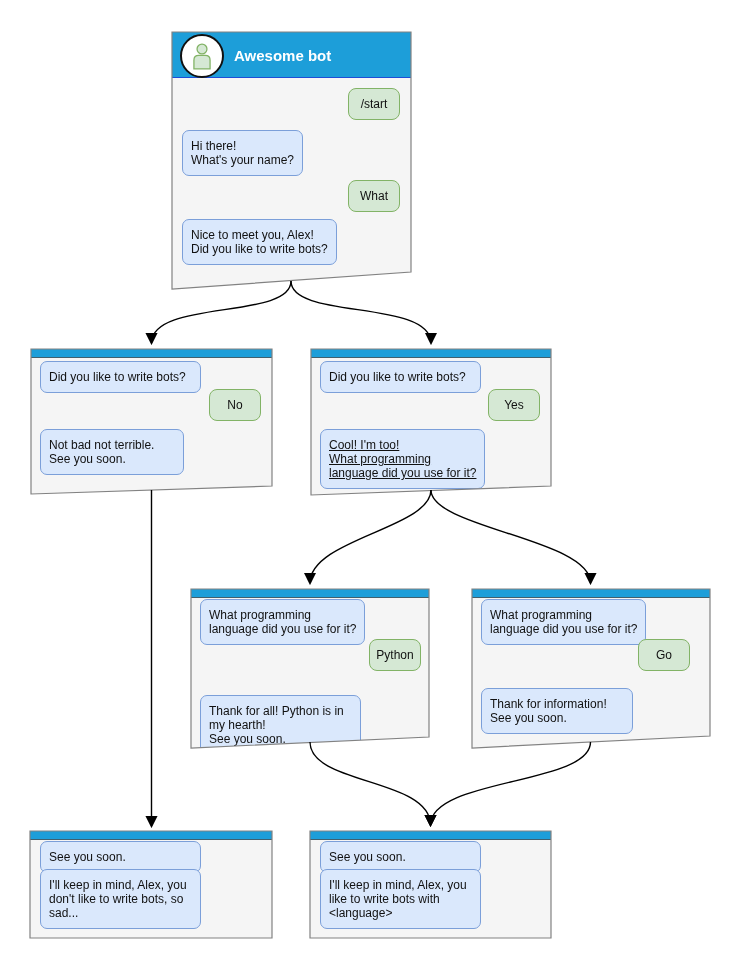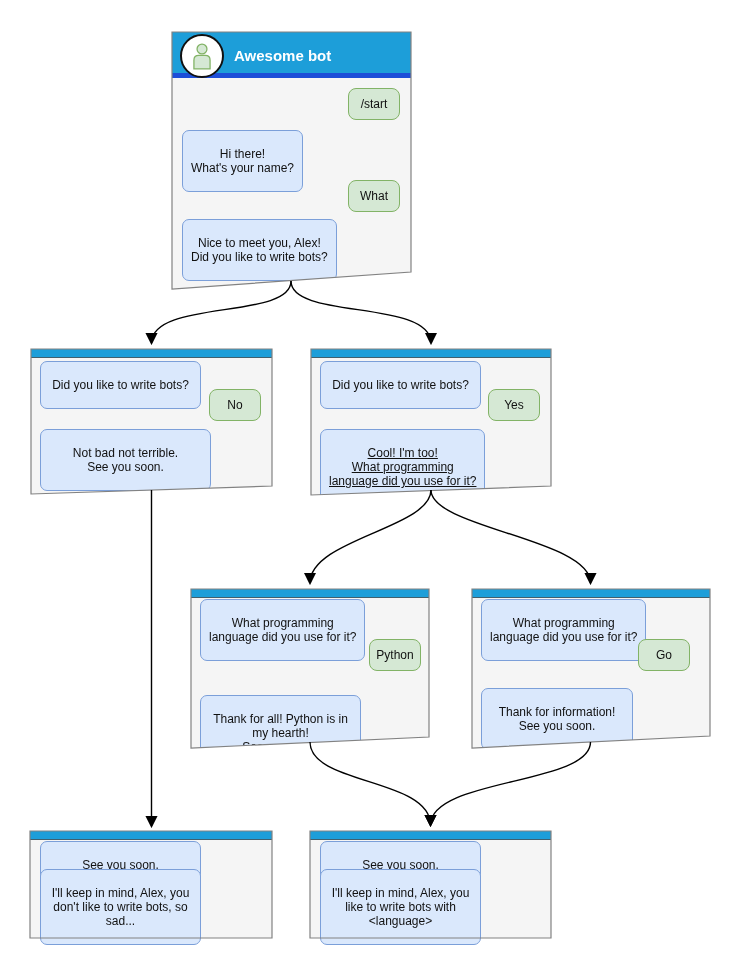--- a/index.html
+++ b/index.html
@@ -7,41 +7,41 @@
     position:relative;width:743px;height:971px;background:#ffffff;overflow:hidden;
     font-family:"Liberation Sans", sans-serif;
   }
   .window{
     position:absolute;
     background:var(--window-fill,#f5f5f5);
   }
   .titlebar{
     position:relative;width:100%;height:46px;
     background:var(--header-blue,#1d9ed9);
-    border-bottom:5px solid #1d4ed8;
+    border-bottom:1px solid #1d4ed8;
     box-sizing:border-box;
   }
   .titlebar.thin{height:9px;border-bottom:1px solid #40606e;}
   .avatar{
     position:absolute;left:8px;top:2px;width:40px;height:40px;border-radius:50%;
     background:#ffffff;border:2px solid #111;display:flex;align-items:center;justify-content:center;
   }
   .title{
     position:absolute;left:62px;top:0;height:46px;display:flex;align-items:center;
     color:var(--title-color,#ffffff);font-size:15px;font-weight:bold;
   }
   .bubble{
     position:absolute;
     font-size:12px;line-height:14px;color:var(--text-color,#111111);
     white-space:pre-line;border-radius:7px;box-sizing:border-box;
   }
   .bubble.bot{
     background:var(--bot-bubble-fill,#dae8fc);
     border:1px solid var(--bot-bubble-stroke,#7b9fd9);
-    padding:16px 8px;text-align:center;
+    padding:8px 8px;text-align:left;
   }
   .bubble.user{
     background:var(--user-bubble-fill,#d5e8d4);
     border:1px solid var(--user-bubble-stroke,#82b366);
     padding:8px 6px;min-width:52px;text-align:center;border-radius:8px;
   }
   .overlay{
     position:absolute;left:0;top:0;z-index:5;pointer-events:none;
   }
   .outline{
@@ -71,21 +71,21 @@
 What's your name?</div>
     <div class="bubble user" style="right:11px;top:148px;">What</div>
     <div class="bubble bot" style="left:10px;top:187px;">Nice to meet you, Alex!
 Did you like to write bots?</div>
   </div>
 
   <div class="window" style="left:31px;top:349px;width:241px;height:145px;clip-path:polygon(0 0,100% 0,100% 137px,0 100%);">
     <div class="titlebar thin"></div>
     <div class="bubble bot" style="left:9px;top:12px;width:161px;">Did you like to write bots?</div>
     <div class="bubble user" style="right:11px;top:40px;">No</div>
-    <div class="bubble bot" style="left:9px;top:80px;width:171px;">Not bad not terrible.
+    <div class="bubble bot" style="left:9px;top:80px;width:144px;">Not bad not terrible.
 See you soon.</div>
   </div>
 
   <div class="window" style="left:311px;top:349px;width:240px;height:146px;clip-path:polygon(0 0,100% 0,100% 137px,0 100%);">
     <div class="titlebar thin"></div>
     <div class="bubble bot" style="left:9px;top:12px;width:161px;">Did you like to write bots?</div>
     <div class="bubble user" style="right:11px;top:40px;">Yes</div>
     <div class="bubble bot" style="left:9px;top:80px;text-decoration:underline;">Cool! I'm too!
 What programming
 language did you use for it?</div>

